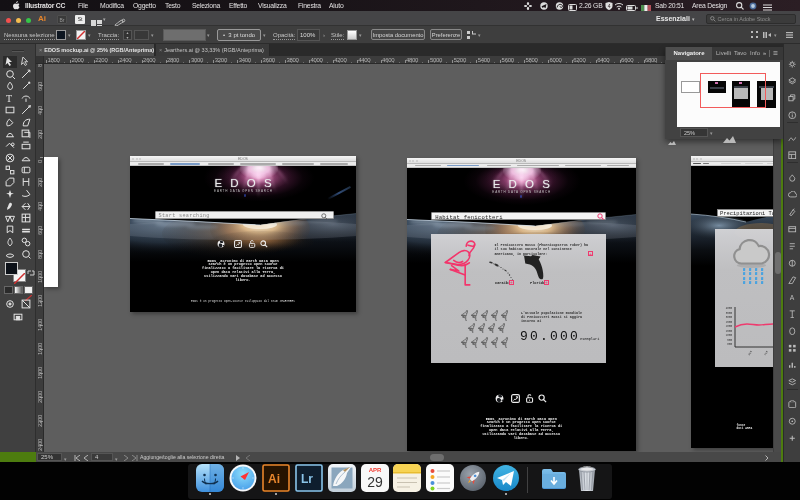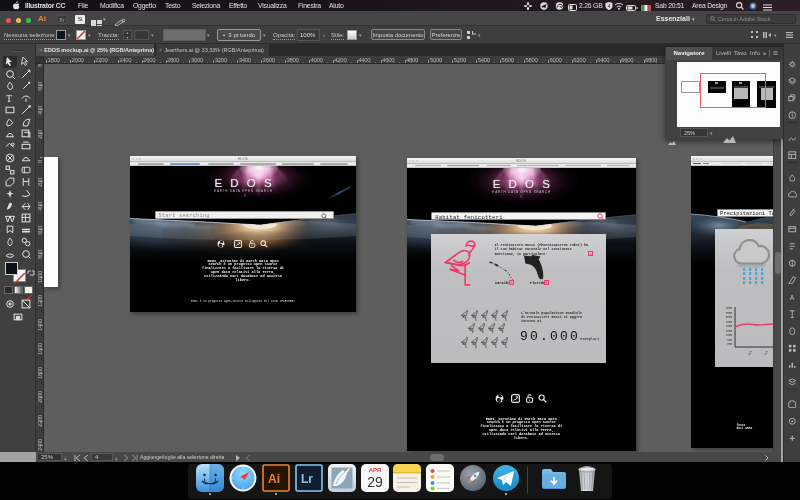--- a/index.html
+++ b/index.html
@@ -1,17 +1,17 @@
 <!DOCTYPE html>
 <html><head><meta charset="utf-8">
 <style>
 *{margin:0;padding:0;box-sizing:border-box;}
 html,body{width:800px;height:500px;overflow:hidden;background:#000;}
 body{font-family:"Liberation Sans",sans-serif;-webkit-font-smoothing:antialiased;}
-#screen{position:absolute;top:0;left:0;width:800px;height:500px;background:#a3a3a3;overflow:hidden;}
+#screen{position:absolute;top:0;left:0;width:800px;height:500px;background:#4d7c0f;overflow:hidden;}
 .abs{position:absolute;}
 #menubar{position:absolute;top:0;left:0;width:800px;height:11px;
 background:linear-gradient(90deg,#131014 0%,#181317 35%,#1f171c 60%,#251a20 80%,#2b1e24 100%);
 color:#e2e0e1;font-size:6.8px;line-height:11px;}
 #menubar .mi{position:absolute;top:0;white-space:nowrap;letter-spacing:-0.2px;}
 #titlebar{position:absolute;top:11px;left:0;width:800px;height:15px;background:#454547;border-bottom:1px solid #323232;}
 .tl{position:absolute;top:7px;width:5px;height:5px;border-radius:50%;}
 #optbar{position:absolute;top:26px;left:0;width:800px;height:18px;background:#3e3e3e;border-bottom:1px solid #2c2c2c;color:#c5c5c5;font-size:6px;}
 .ob{position:absolute;top:0;height:18px;line-height:18px;white-space:nowrap;}
 .dotted{border-bottom:1px dotted #9a9a9a;line-height:8px;display:inline-block;}

